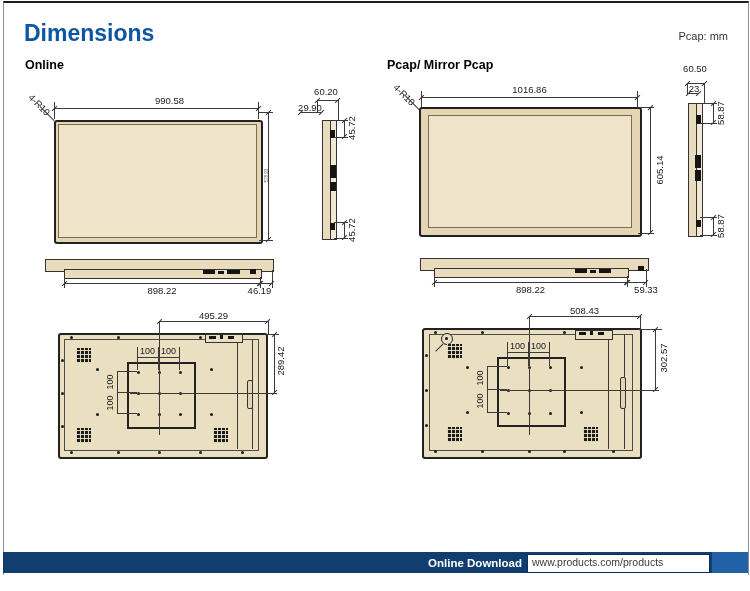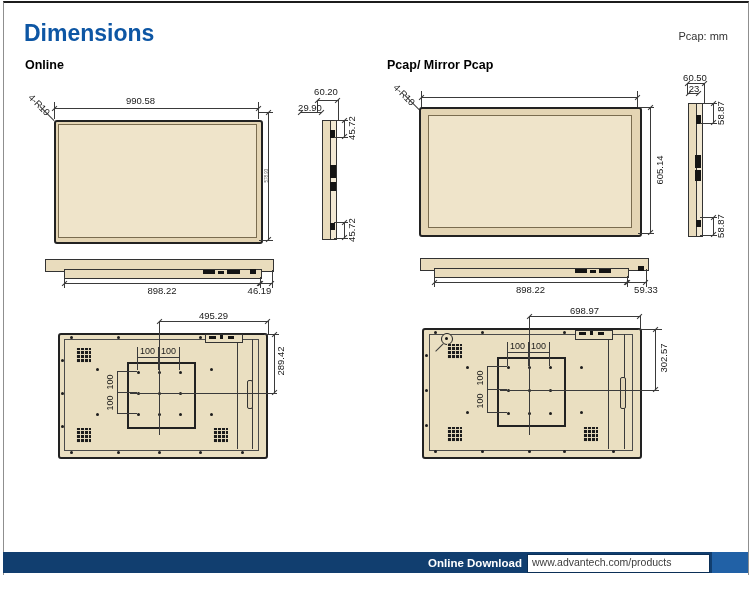--- a/index.html
+++ b/index.html
@@ -49,21 +49,21 @@
   <div class="frame"></div>
 
   <span class="h1" style="left:24px;top:20px">Dimensions</span>
   <span class="unit" style="left:640px;top:30px;width:88px">Pcap: mm</span>
   <span class="h2" style="left:25px;top:58px">Online</span>
   <span class="h2" style="left:387px;top:58px">Pcap/ Mirror Pcap</span>
 
   <i class="vl" style="left:54px;top:102px;height:17px"></i>
   <i class="vl" style="left:258px;top:102px;height:17px"></i>
   <i class="dh" style="left:54px;top:108px;width:205px"></i>
-  <span class="dt" style="left:38px;top:96px;width:205px">990.58</span>
+  <span class="dt" style="left:67px;top:96px;width:205px">990.58</span>
   <span class="dt r45" style="left:22px;top:100px;width:34px">4-R10</span>
   <i class="hl r45" style="left:37px;top:113px;width:20px"></i>
   <div class="panel" style="left:54px;top:120px;width:205px;height:120px"></div>
   <div class="face" style="left:58px;top:124px;width:197px;height:112px"></div>
   <i class="hl" style="left:259px;top:112px;width:14px"></i>
   <i class="hl" style="left:259px;top:240px;width:14px"></i>
   <i class="dv" style="left:268px;top:112px;height:128px"></i>
   <span class="dt tiny rt" style="left:252px;top:171px;width:28px">578.93</span>
 
   <span class="dt" style="left:311px;top:87px;width:30px">60.20</span>
@@ -155,30 +155,31 @@
   <i class="dot" style="left:158px;top:451px"></i>
   <i class="dot" style="left:199px;top:451px"></i>
   <i class="dot" style="left:241px;top:451px"></i>
   <i class="dot" style="left:61px;top:359px"></i>
   <i class="dot" style="left:61px;top:392px"></i>
   <i class="dot" style="left:61px;top:425px"></i>
 
   <i class="vl" style="left:421px;top:91px;height:17px"></i>
   <i class="vl" style="left:637px;top:91px;height:17px"></i>
   <i class="dh" style="left:421px;top:97px;width:217px"></i>
+  <span class="dt" style="left:421px;top:85px;width:217px">1016.86</span>
   <span class="dt r45" style="left:387px;top:90px;width:34px">4-R10</span>
   <i class="hl r45" style="left:402px;top:102px;width:20px"></i>
   <div class="panel" style="left:419px;top:107px;width:219px;height:126px"></div>
   <div class="face" style="left:428px;top:115px;width:202px;height:111px"></div>
   <i class="hl" style="left:638px;top:107px;width:16px"></i>
   <i class="hl" style="left:638px;top:233px;width:16px"></i>
   <i class="dv" style="left:650px;top:107px;height:126px"></i>
   <span class="dt rt" style="left:643px;top:165px;width:34px">605.14</span>
 
-  <span class="dt" style="left:680px;top:73px;width:30px">60.50</span>
+  <span class="dt" style="left:680px;top:64px;width:30px">60.50</span>
   <i class="dh" style="left:687px;top:83px;width:18px"></i>
   <i class="vl" style="left:687px;top:83px;height:11px"></i>
   <i class="vl" style="left:704px;top:83px;height:20px"></i>
   <span class="dt" style="left:682px;top:84px;width:24px">23</span>
   <i class="dh" style="left:688px;top:93px;width:11px"></i>
   <div class="sbar" style="left:688px;top:103px;width:9px;height:132px"></div>
   <div class="sbar lite" style="left:696px;top:103px;width:5px;height:132px"></div>
   <i class="blk" style="left:696px;top:115px;width:5px;height:9px"></i>
   <i class="blk" style="left:695px;top:155px;width:6px;height:13px"></i>
   <i class="blk" style="left:695px;top:170px;width:6px;height:11px"></i>
@@ -227,21 +228,21 @@
   <i class="dot" style="left:549px;top:366px"></i>
   <i class="dot" style="left:507px;top:389px"></i>
   <i class="dot" style="left:528px;top:389px"></i>
   <i class="dot" style="left:549px;top:389px"></i>
   <i class="dot" style="left:507px;top:412px"></i>
   <i class="dot" style="left:528px;top:412px"></i>
   <i class="dot" style="left:549px;top:412px"></i>
   <i class="vl" style="left:529px;top:316px;height:119px"></i>
   <i class="hl" style="left:500px;top:390px;width:159px"></i>
   <i class="dh" style="left:529px;top:316px;width:111px"></i>
-  <span class="dt" style="left:529px;top:306px;width:111px">698.97</span>
+  <span class="dt" style="left:529px;top:306px;width:111px">508.43</span>
   <i class="vl" style="left:640px;top:316px;height:13px"></i>
   <i class="hl" style="left:638px;top:329px;width:24px"></i>
   <i class="dv" style="left:655px;top:329px;height:61px"></i>
   <span class="dt rt" style="left:647px;top:353px;width:34px">302.57</span>
   <i class="hl" style="left:507px;top:352px;width:43px"></i>
   <i class="vl" style="left:507px;top:342px;height:24px"></i>
   <i class="vl" style="left:528px;top:342px;height:24px"></i>
   <i class="vl" style="left:549px;top:342px;height:24px"></i>
   <span class="dt sm" style="left:509px;top:341px;width:17px">100</span>
   <span class="dt sm" style="left:530px;top:341px;width:17px">100</span>
@@ -263,15 +264,15 @@
   <i class="dot" style="left:528px;top:450px"></i>
   <i class="dot" style="left:563px;top:450px"></i>
   <i class="dot" style="left:612px;top:450px"></i>
   <i class="dot" style="left:425px;top:354px"></i>
   <i class="dot" style="left:425px;top:389px"></i>
   <i class="dot" style="left:425px;top:424px"></i>
 
   <div class="fbar"></div>
   <span class="flabel" style="left:380px;top:557px;width:142px">Online Download</span>
   <div class="fbox"></div>
-  <span class="furl" style="left:532px;top:554px">www.advantech.com/products</span>
+  <span class="furl" style="left:532px;top:554px">www.products.com/products</span>
   <div class="fblock"></div>
 </div>
 
 </body></html>

